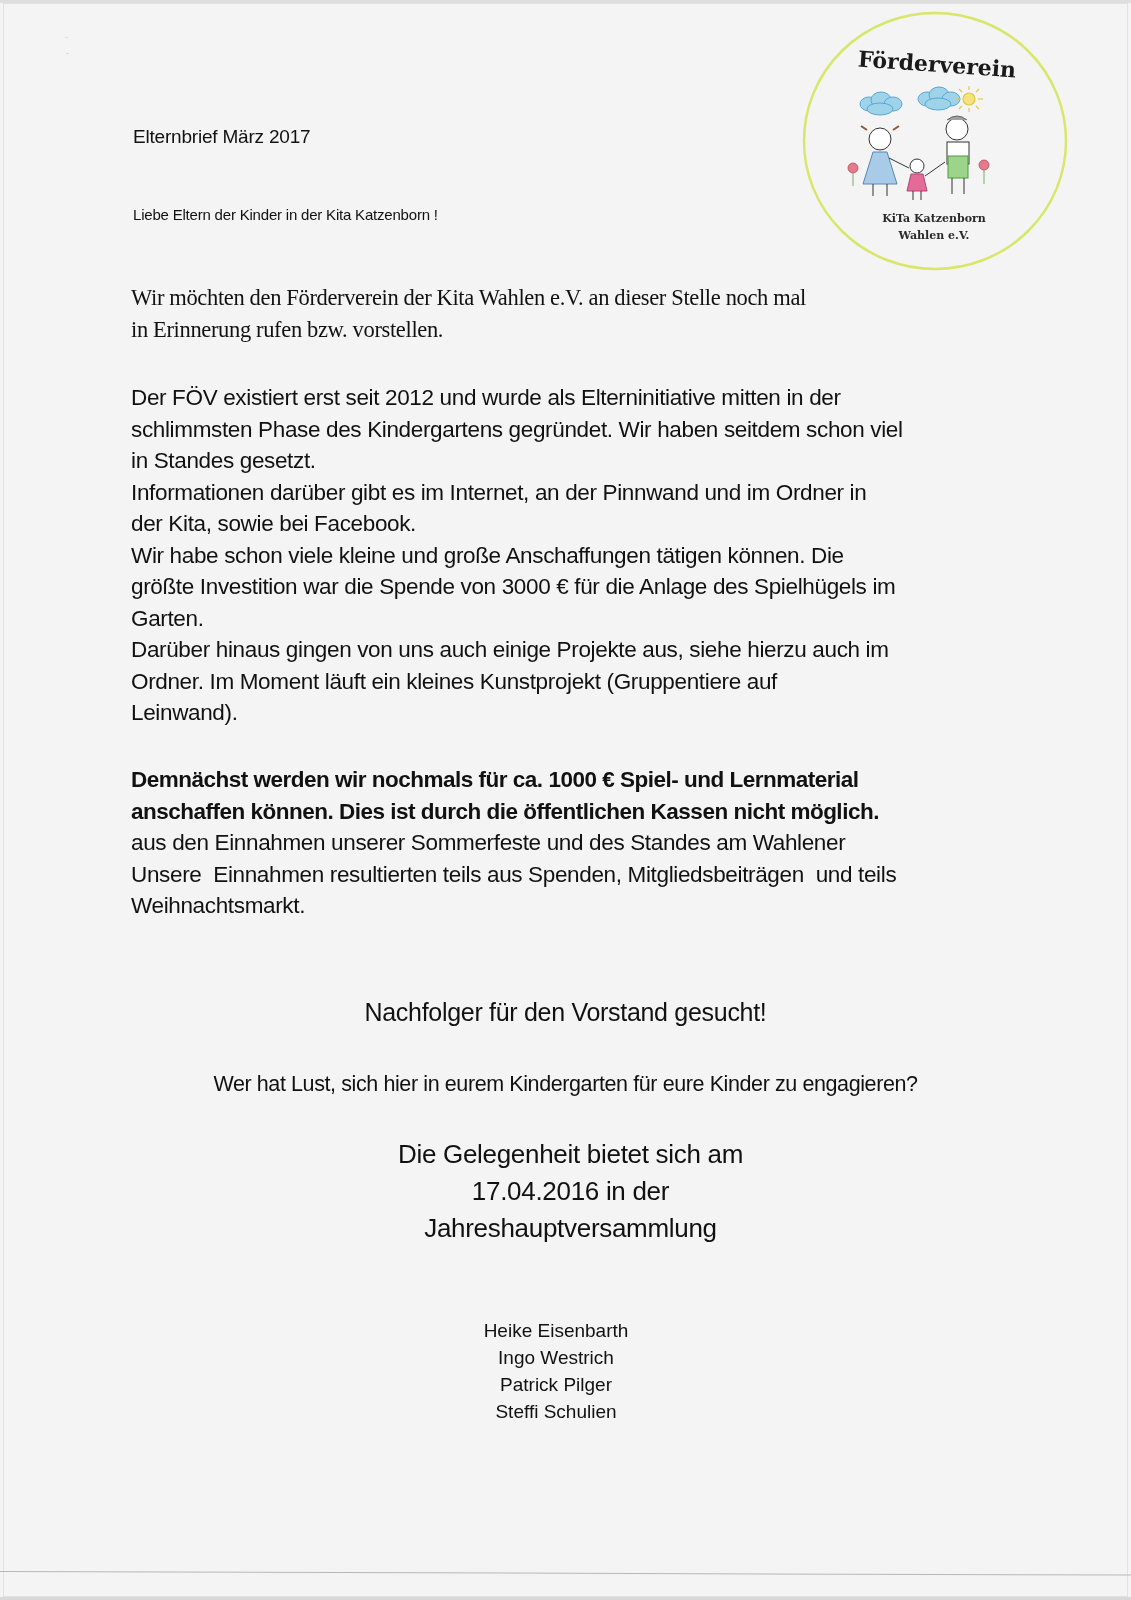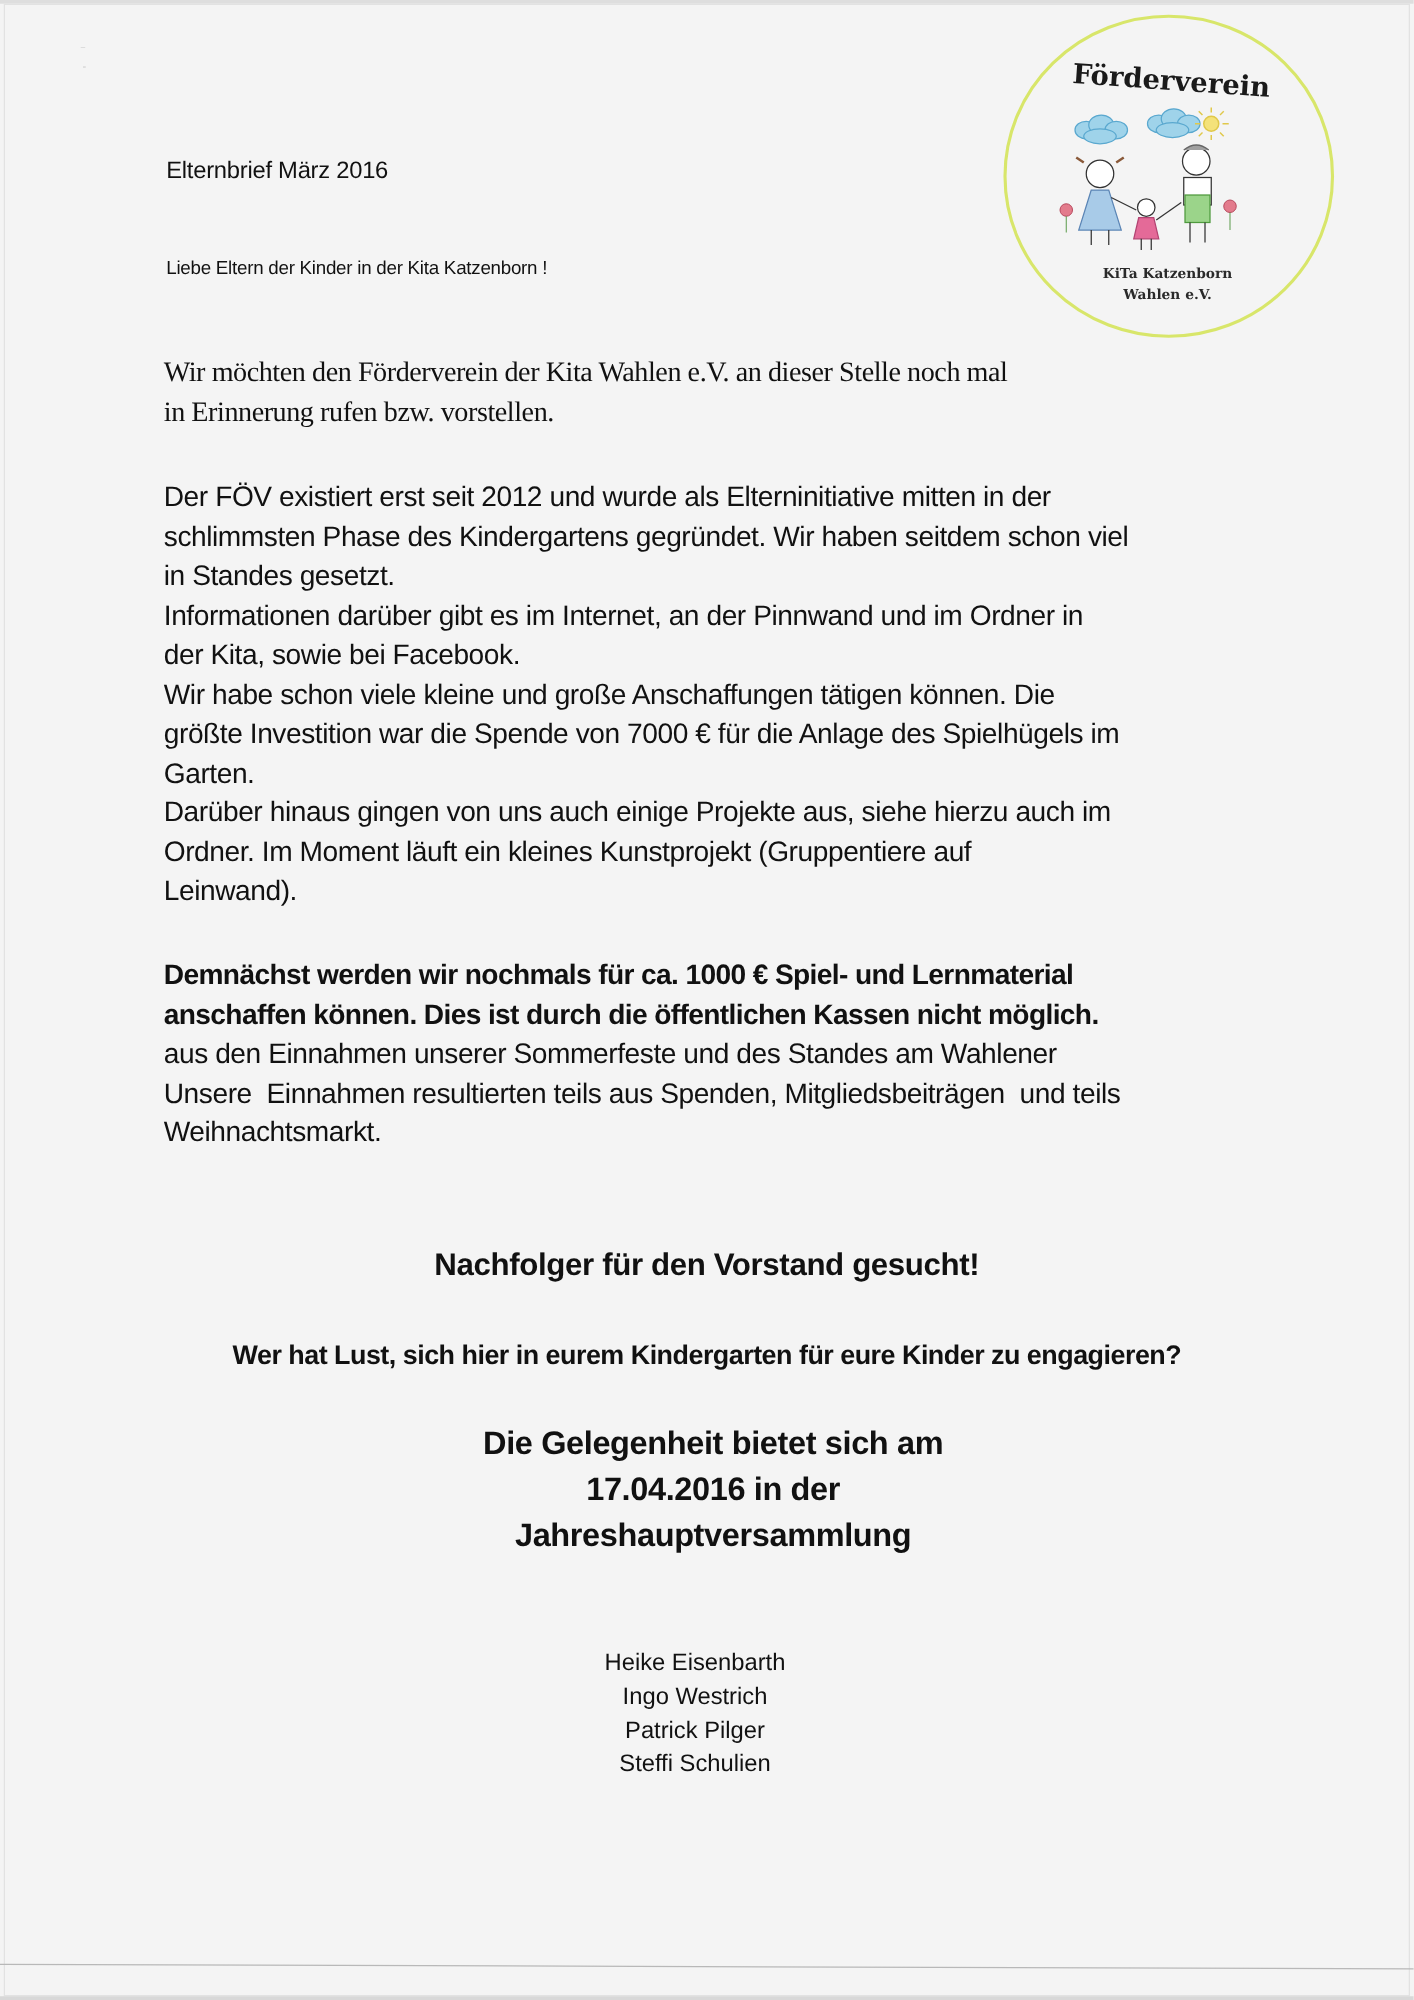--- a/index.html
+++ b/index.html
@@ -59,21 +59,21 @@
     }
     .para .ln { display: block; white-space: pre; }
     .p1 { top: 282px; font-family: Liberation Serif, serif; }
     .p2 { top: 382px; }
     .p4 { top: 764px; }
 
     .center-block {
       position: absolute;
       left: 0; width: 1131px;
       text-align: center;
-      font-weight: bold;
+      font-weight: normal;
     }
     .heading-vorstand { top: 998px; font-size: 25px; letter-spacing: -0.3px; }
     .question { top: 1072px; font-size: 21.5px; letter-spacing: -0.4px; }
     .event {
       top: 1136px; font-size: 26px; line-height: 37px; letter-spacing: -0.3px;
       left: 5px;
     }
     .event .ln { display: block; }
     .signatures {
       position: absolute;
@@ -155,36 +155,36 @@
         <line x1="56" y1="167" x2="56" y2="180" stroke="#5a9a4a"></line>
       <circle cx="187" cy="159" r="5"></circle>
         <line x1="187" y1="164" x2="187" y2="178" stroke="#5a9a4a"></line>
     </g>
     <text x="140" y="66" text-anchor="middle" font-family="DejaVu Serif, serif" font-weight="bold" font-size="22" fill="#1a1a1a" transform="rotate(4 140 60)">Förderverein</text>
     <text x="137" y="216" text-anchor="middle" font-family="DejaVu Serif, serif" font-weight="bold" font-size="11" fill="#2a2a2a">KiTa Katzenborn</text>
     <text x="137" y="233" text-anchor="middle" font-family="DejaVu Serif, serif" font-weight="bold" font-size="11" fill="#2a2a2a">Wahlen e.V.</text>
   </svg>
 </div>
 
-<div class="abs date-line">Elternbrief März 2016</div>
+<div class="abs date-line">Elternbrief März 2017</div>
 <div class="abs salutation">Liebe Eltern  der Kinder in der  Kita Katzenborn !</div>
 
 <div class="para p1">
   <span class="ln">Wir möchten den Förderverein der Kita Wahlen e.V. an dieser Stelle noch mal</span>
   <span class="ln">in Erinnerung rufen bzw. vorstellen.</span>
 </div>
 
 <div class="para p2">
   <span class="ln">Der FÖV existiert erst seit 2012 und wurde als Elterninitiative mitten in der</span>
   <span class="ln">schlimmsten Phase des Kindergartens gegründet. Wir haben seitdem schon viel</span>
   <span class="ln">in Standes gesetzt.</span>
   <span class="ln">Informationen darüber gibt es im Internet, an der Pinnwand und im Ordner in</span>
   <span class="ln">der Kita, sowie bei Facebook.</span>
   <span class="ln">Wir habe schon viele kleine und große Anschaffungen tätigen können. Die</span>
-  <span class="ln">größte Investition war die Spende von 7000 € für die Anlage des Spielhügels im</span>
+  <span class="ln">größte Investition war die Spende von 3000 € für die Anlage des Spielhügels im</span>
   <span class="ln">Garten.</span>
   <span class="ln">Darüber hinaus gingen von uns auch einige Projekte aus, siehe hierzu auch im</span>
   <span class="ln">Ordner. Im Moment läuft ein kleines Kunstprojekt (Gruppentiere auf</span>
   <span class="ln">Leinwand).</span>
 </div>
 
 <div class="para p4">
   <span class="ln" style="font-weight:bold;letter-spacing:-0.5px">Demnächst werden wir nochmals für ca. 1000 € Spiel- und Lernmaterial</span>
   <span class="ln" style="font-weight:bold;letter-spacing:-0.5px">anschaffen können. Dies ist durch die öffentlichen Kassen nicht möglich.</span>
   <span class="ln">aus den Einnahmen unserer Sommerfeste und des Standes am Wahlener</span>

